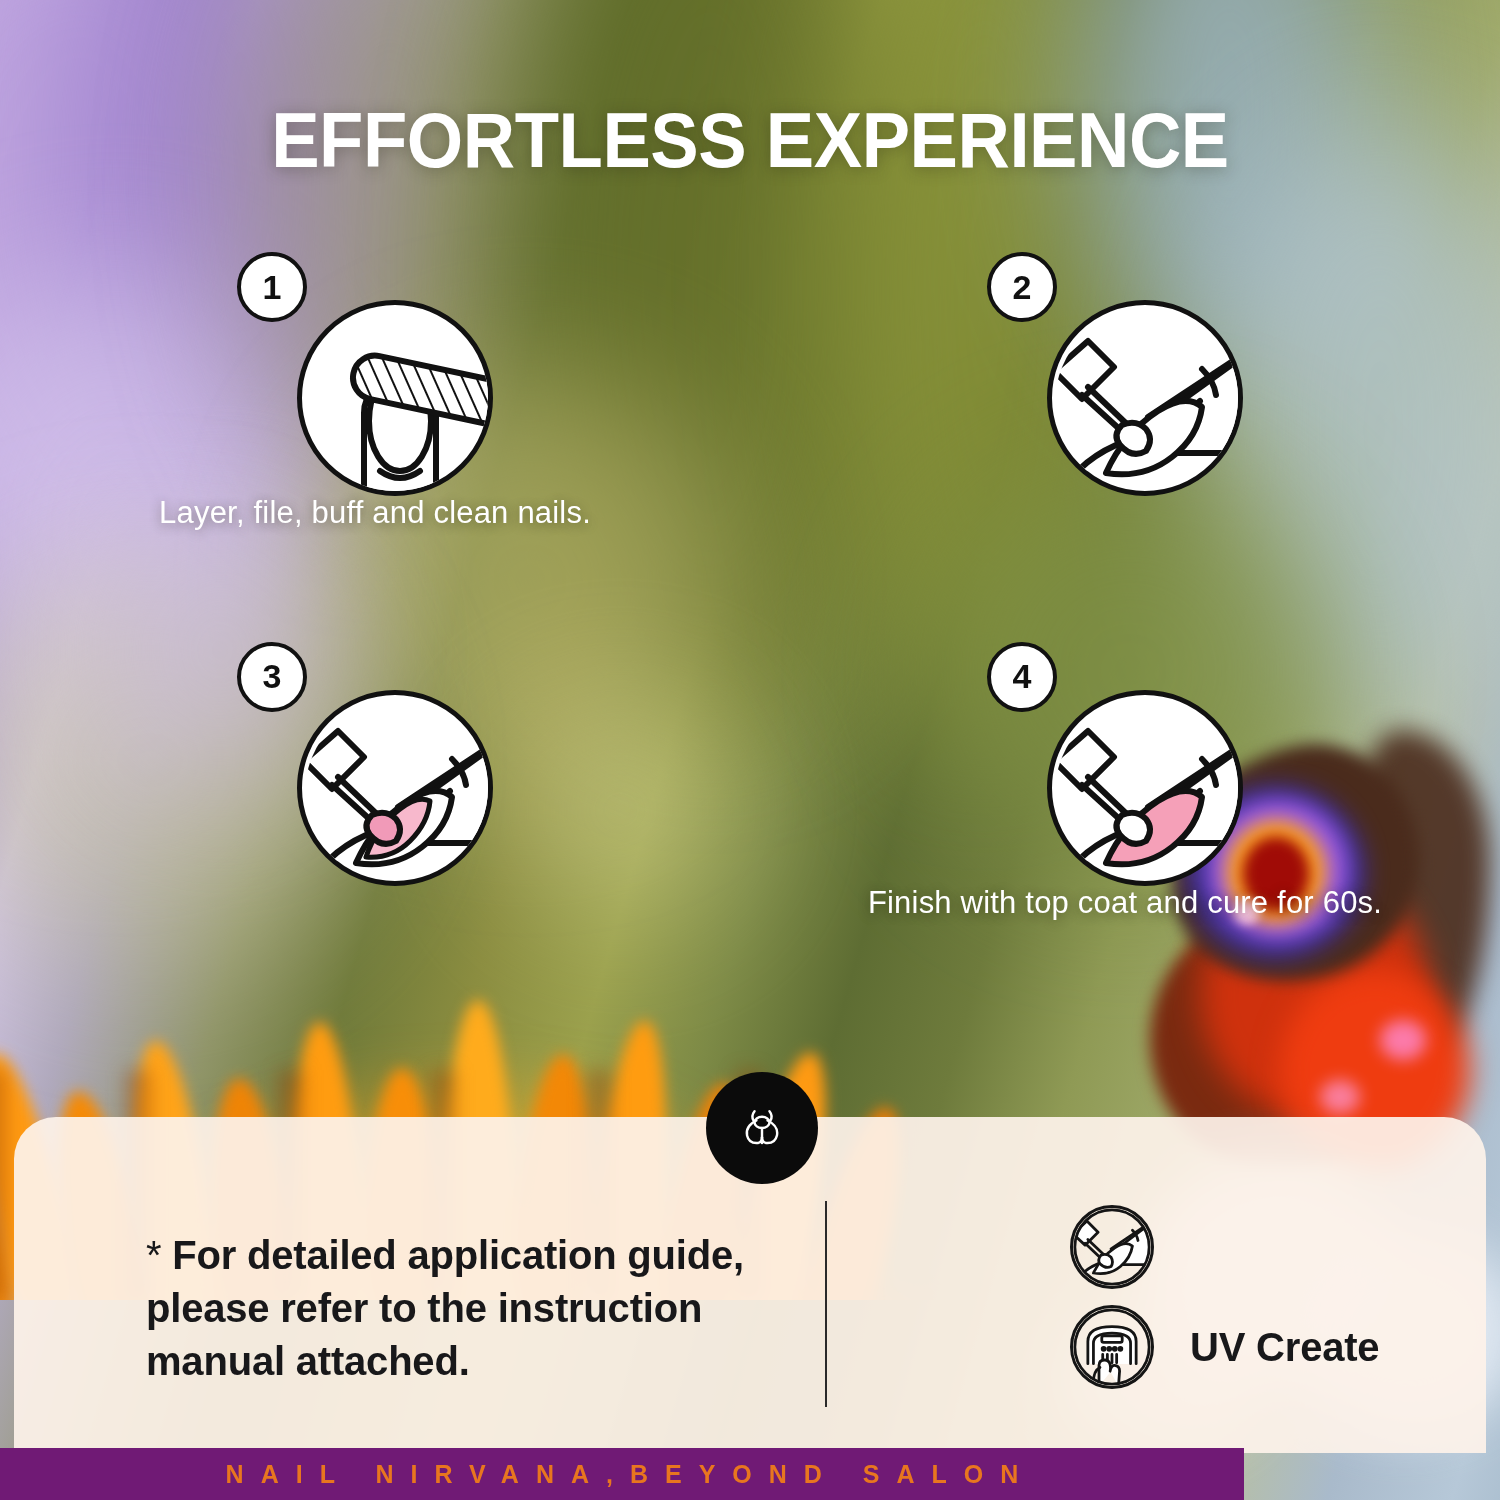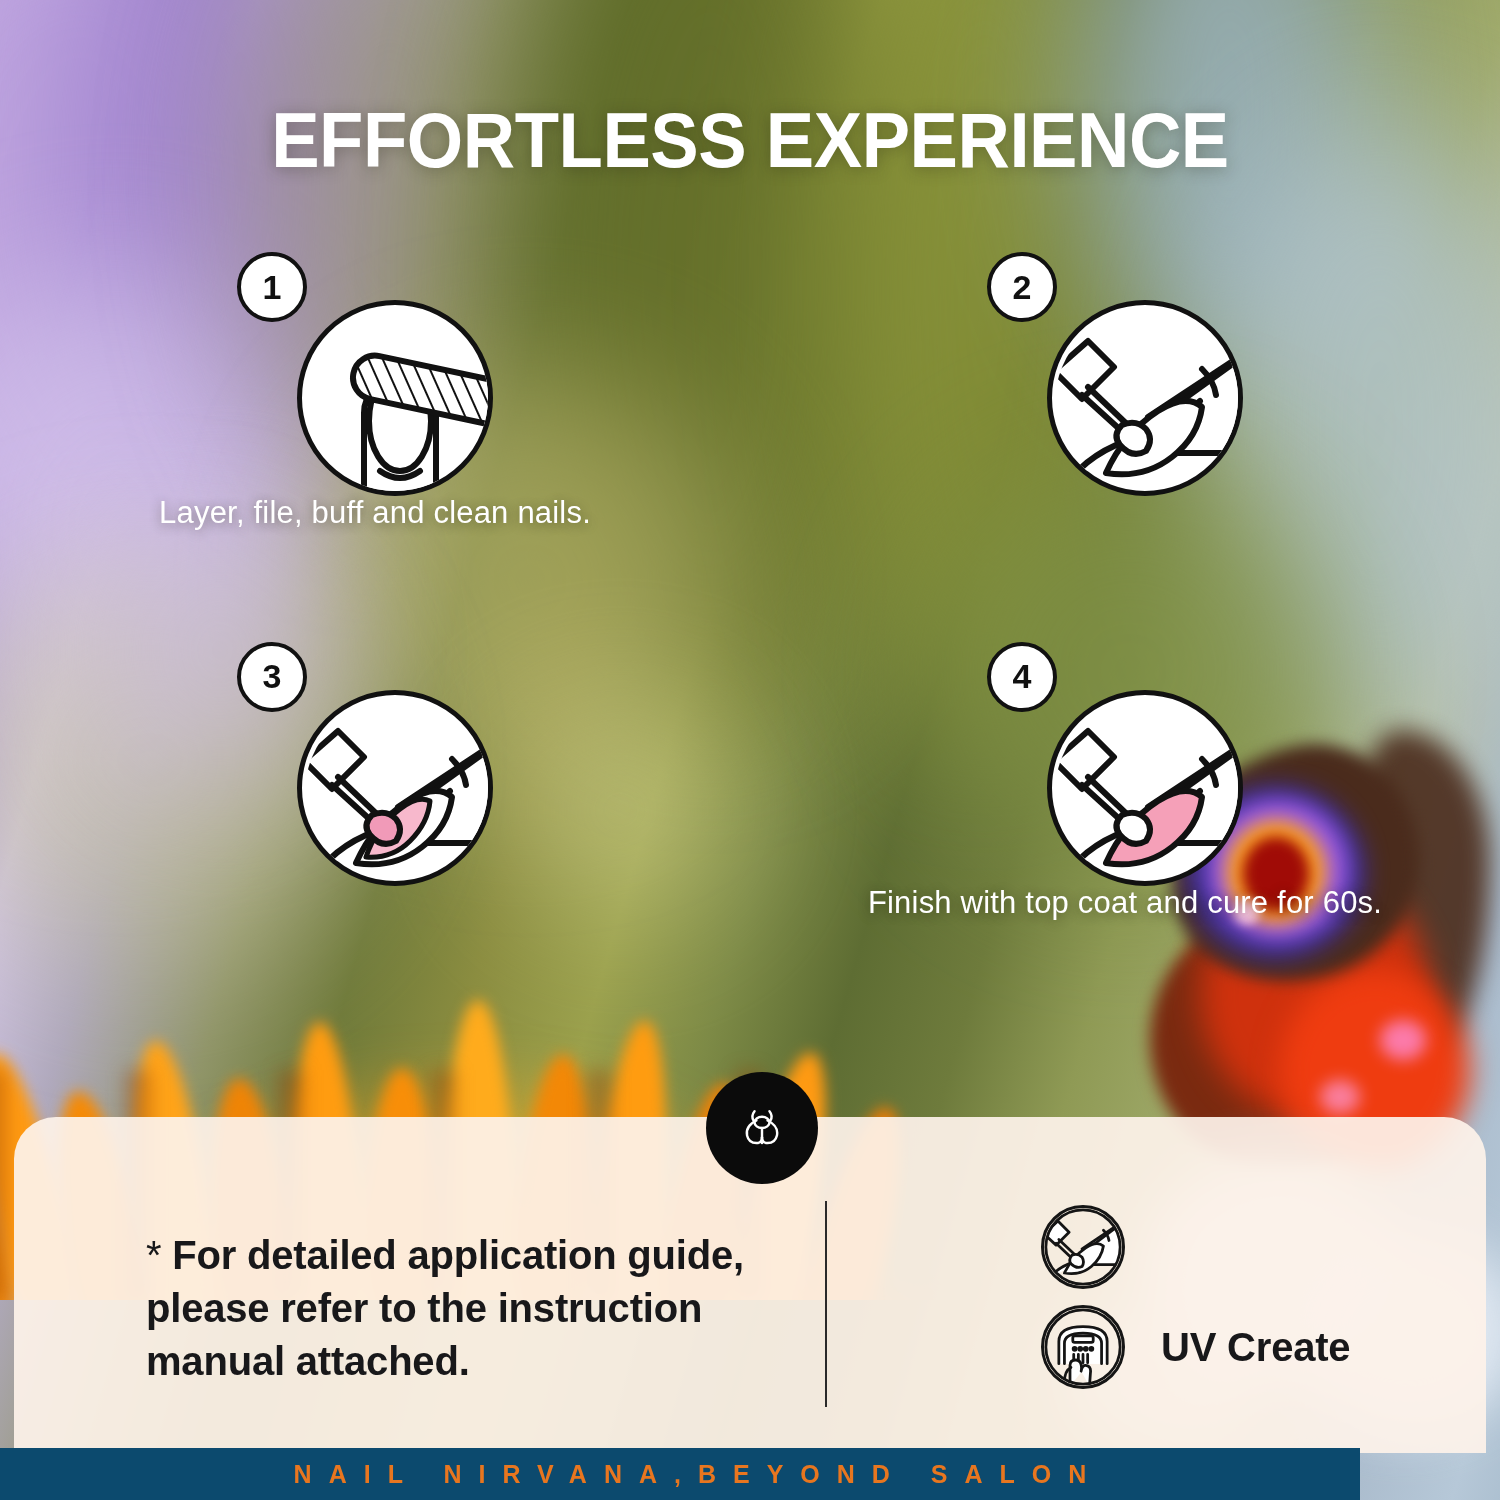--- a/index.html
+++ b/index.html
@@ -116,21 +116,21 @@
   }
 
   
   .card{
     position:absolute;left:14px;top:1117px;width:1472px;height:336px;
     background:rgba(253,242,233,.93);
     border-radius:42px 42px 0 0;
     box-sizing:border-box;
   }
   .card-inner{position:absolute;inset:0;display:flex;}
-  .card-left{width:931px;position:relative;}
+  .card-left{width:931px;position:relative;padding-left:29px;}
   .note{
     position:absolute;left:132px;top:112px;width:640px;
     font-family:"Liberation Sans", sans-serif;
     font-size:40px;line-height:1.33;color:#18181a;font-weight:bold;
     letter-spacing:-0.2px;
   }
   .note .star{font-weight:normal;}
   .divider{position:absolute;left:811px;top:84px;width:2px;height:206px;background:#2a2a2a;}
   .card-right{flex:1;position:relative;}
   .feature{position:absolute;display:flex;align-items:center;}
@@ -140,22 +140,22 @@
     width:84px;height:84px;border:3px solid #151515;border-radius:50%;
     background:transparent;box-sizing:border-box;overflow:hidden;flex:0 0 auto;
   }
   .f-label{
     margin-left:36px;font-family:"Liberation Sans", sans-serif;
     font-size:40px;font-weight:bold;color:#18181a;letter-spacing:-0.2px;white-space:nowrap;
   }
 
   
   .footer{
-    position:absolute;left:0;bottom:0;width:1340px;height:52px;background:#0c4a6e;
-    display:flex;align-items:center;justify-content:center;padding-left:20px;
+    position:absolute;left:0;bottom:0;width:1244px;height:52px;background:#701a75;
+    display:flex;align-items:center;justify-content:center;
   }
   .footer-text{
     font-family:"Liberation Sans", sans-serif;font-weight:bold;
     font-size:25px;letter-spacing:17px;color:#e8761f;text-indent:17px;
   }
 </style>
 </head>
 <body>
 
 <div class="canvas">

